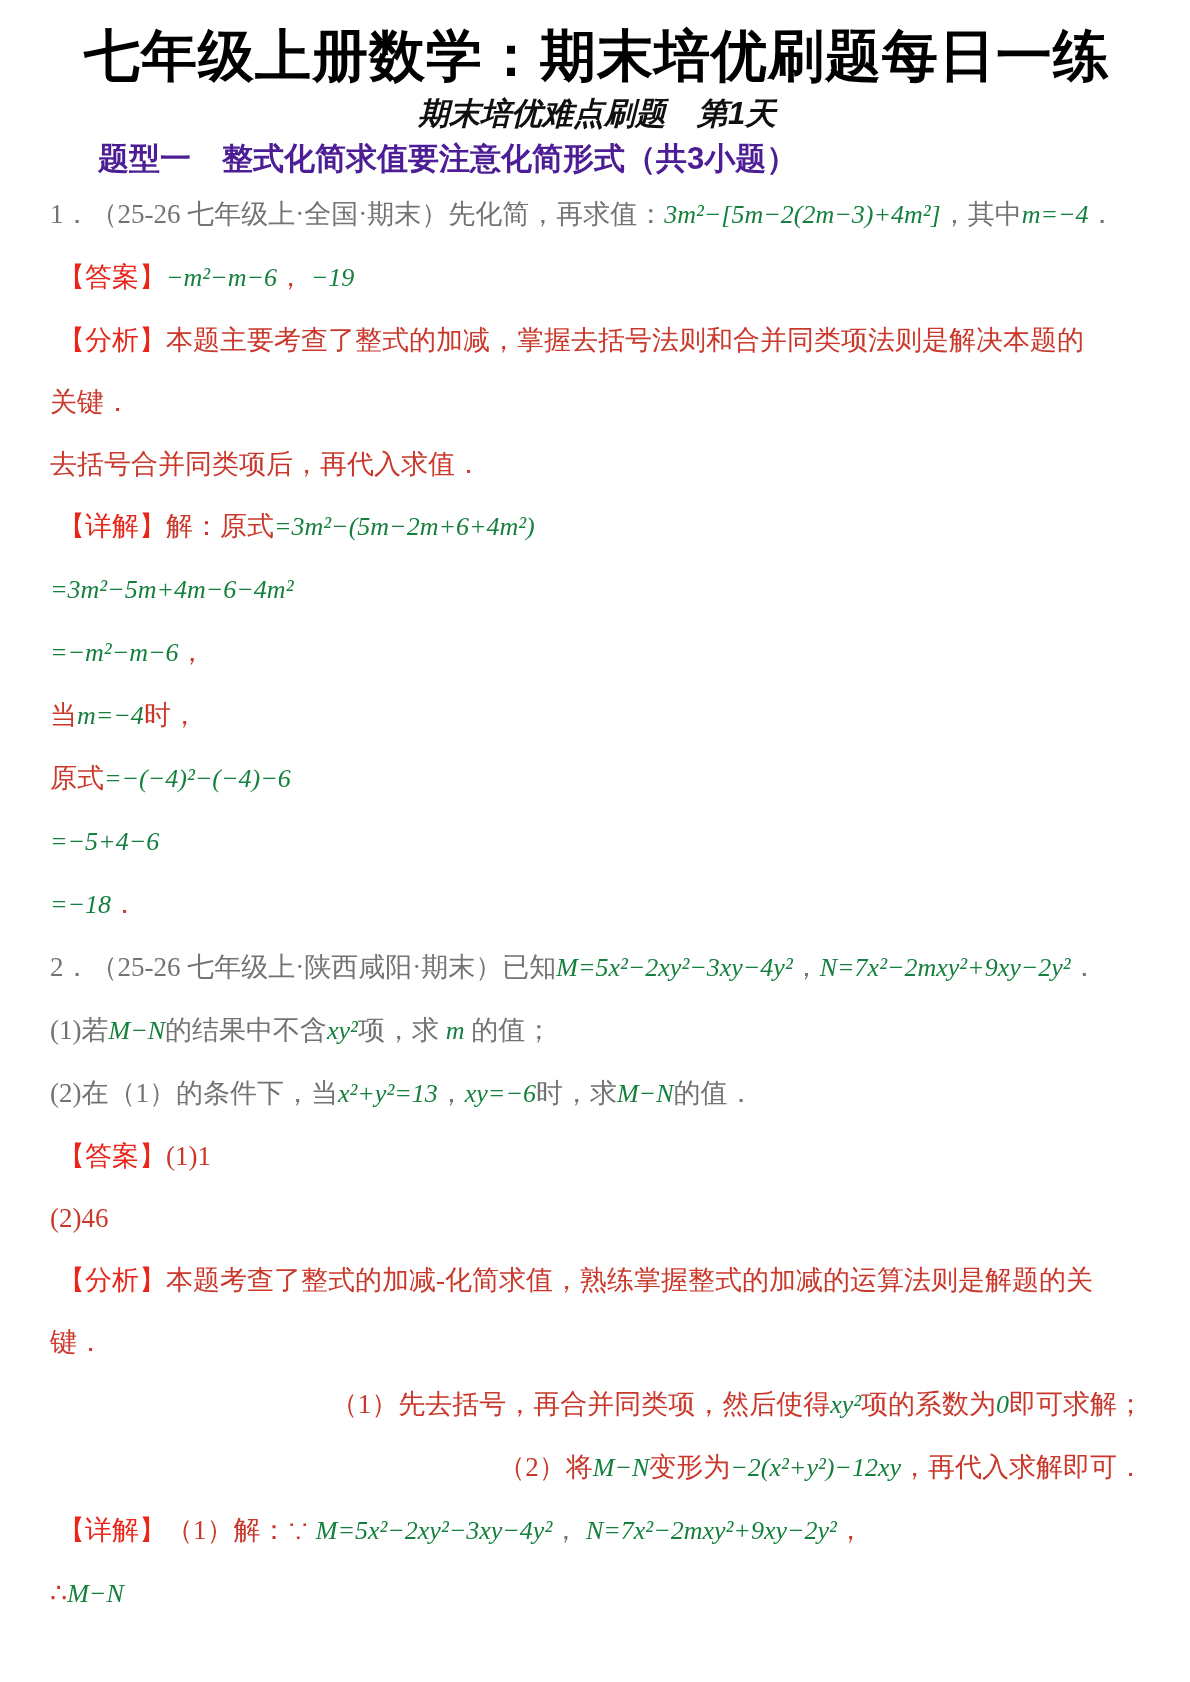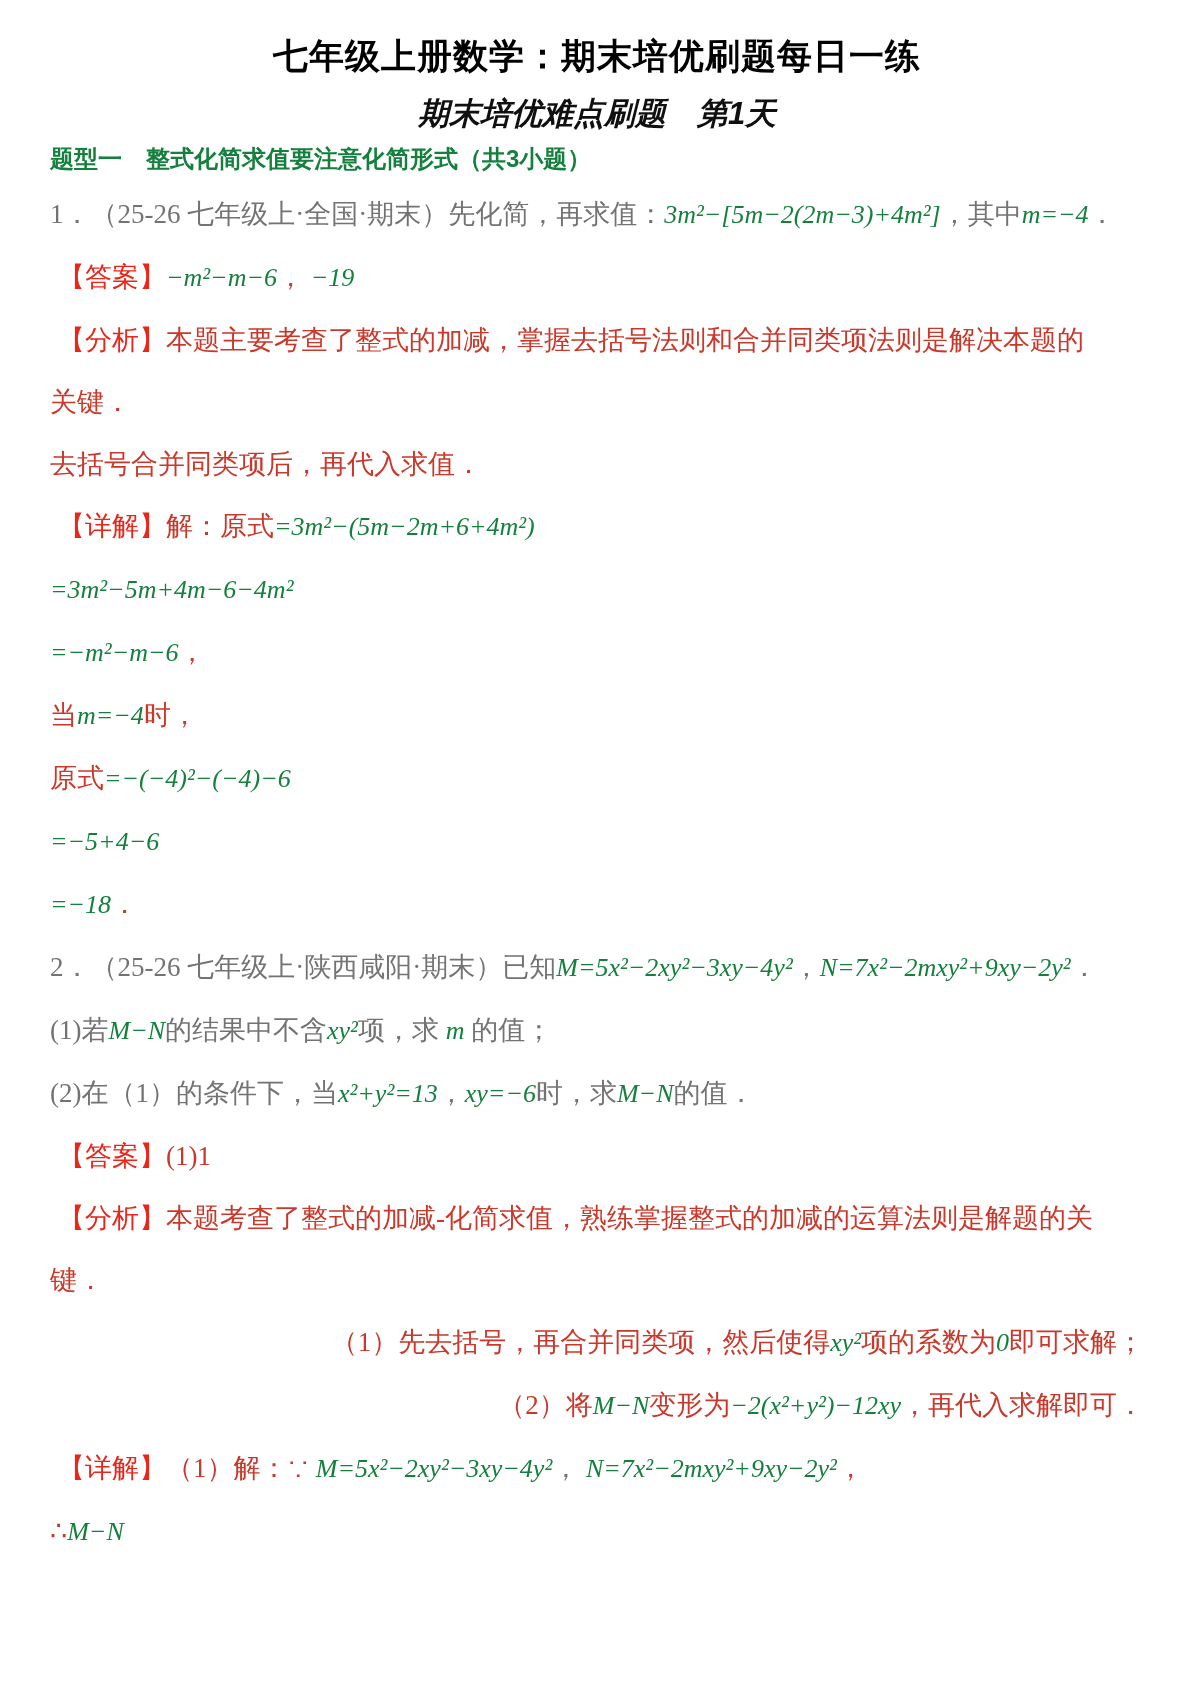--- a/index.html
+++ b/index.html
@@ -17,45 +17,46 @@
   .page {
     box-sizing: border-box;
     width: 1190px;
     height: 1682px;
     padding: 26px 46px 0 50px;
   }
   .doc-title {
     text-align: center;
     font-family: "Liberation Sans", sans-serif;
     font-weight: 900;
-    font-size: 35px;
+    font-size: 56px;
     line-height: 60px;
     letter-spacing: 1px;
     color: #000000;
     white-space: nowrap;
   }
   .doc-subtitle {
     text-align: center;
     font-family: "Liberation Sans", sans-serif;
     font-weight: 700;
     font-size: 31px;
     line-height: 40px;
     margin-top: 8px;
     color: #101010;
     white-space: nowrap;
     font-style: italic;
   }
   .section-heading {
     font-family: "Liberation Sans", sans-serif;
     font-weight: 700;
-    font-size: 24px;
+    font-size: 31px;
     line-height: 38px;
     margin-top: 6px;
-    color: #15803d;
+    color: #4c1d95;
     white-space: nowrap;
+    margin-left: 48px;
   }
   .document-body {
     margin-top: 16px;
   }
   .line {
     font-size: 27px;
     line-height: 40px;
     margin-bottom: 22px;
     white-space: nowrap;
   }
@@ -88,20 +89,21 @@
       <div class="line"><span class="seg-math">=3m²−5m+4m−6−4m²</span></div>
       <div class="line"><span class="seg-math">=−m²−m−6</span><span class="seg-red">，</span></div>
       <div class="line"><span class="seg-red">当</span><span class="seg-math">m=−4</span><span class="seg-red">时，</span></div>
       <div class="line"><span class="seg-red">原式</span><span class="seg-math">=−(−4)²−(−4)−6</span></div>
       <div class="line"><span class="seg-math">=−5+4−6</span></div>
       <div class="line"><span class="seg-math">=−18</span><span class="seg-red">．</span></div>
       <div class="line"><span class="seg-cjk">2．（25-26 七年级上·陕西咸阳·期末）已知</span><span class="seg-math">M=5x²−2xy²−3xy−4y²</span><span class="seg-cjk">，</span><span class="seg-math">N=7x²−2mxy²+9xy−2y²</span><span class="seg-cjk">．</span></div>
       <div class="line"><span class="seg-cjk">(1)若</span><span class="seg-math">M−N</span><span class="seg-cjk">的结果中不含</span><span class="seg-math">xy²</span><span class="seg-cjk">项，求 </span><span class="seg-math">m</span><span class="seg-cjk"> 的值；</span></div>
       <div class="line"><span class="seg-cjk">(2)在（1）的条件下，当</span><span class="seg-math">x²+y²=13</span><span class="seg-cjk">，</span><span class="seg-math">xy=−6</span><span class="seg-cjk">时，求</span><span class="seg-math">M−N</span><span class="seg-cjk">的值．</span></div>
       <div class="line indent-label"><span class="seg-label">【答案】</span><span class="seg-red">(1)1</span></div>
+      <div class="line"><span class="seg-red">(2)46</span></div>
       <div class="line indent-label"><span class="seg-label">【分析】</span><span class="seg-red">本题考查了整式的加减-化简求值，熟练掌握整式的加减的运算法则是解题的关</span></div>
       <div class="line"><span class="seg-red">键．</span></div>
       <div class="line indent-analysis"><span class="seg-red">（1）先去括号，再合并同类项，然后使得</span><span class="seg-math">xy²</span><span class="seg-red">项的系数为</span><span class="seg-math">0</span><span class="seg-red">即可求解；</span></div>
       <div class="line indent-analysis"><span class="seg-red">（2）将</span><span class="seg-math">M−N</span><span class="seg-red">变形为</span><span class="seg-math">−2(x²+y²)−12xy</span><span class="seg-red">，再代入求解即可．</span></div>
       <div class="line indent-label"><span class="seg-label">【详解】</span><span class="seg-red">（1）解：</span><span class="seg-red">∵ </span><span class="seg-math">M=5x²−2xy²−3xy−4y²</span><span class="seg-cjk">， </span><span class="seg-math">N=7x²−2mxy²+9xy−2y²</span><span class="seg-red">，</span></div>
       <div class="line"><span class="seg-red">∴</span><span class="seg-math">M−N</span></div>
     </div>
 </div>
 
 </body></html>

